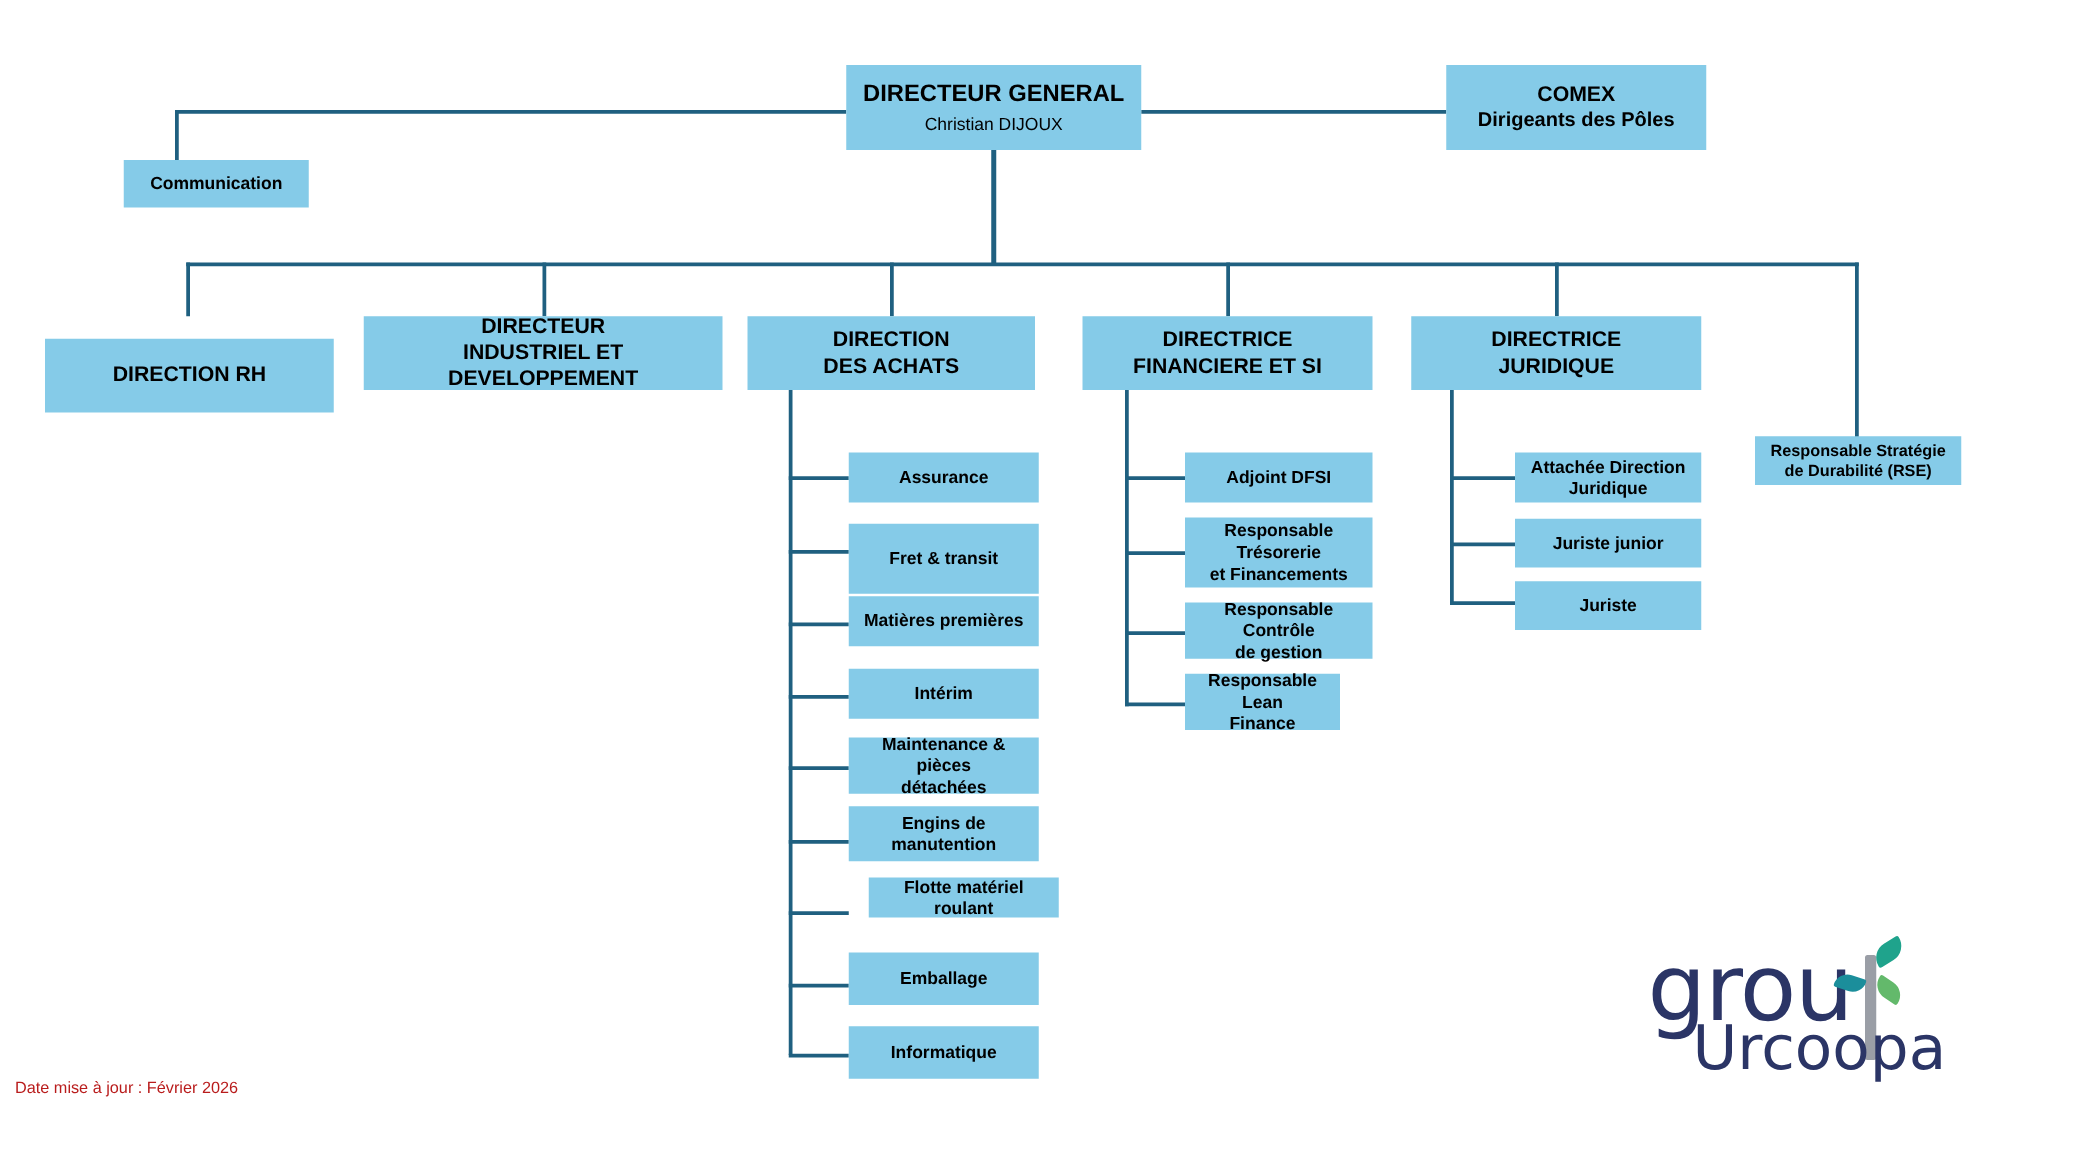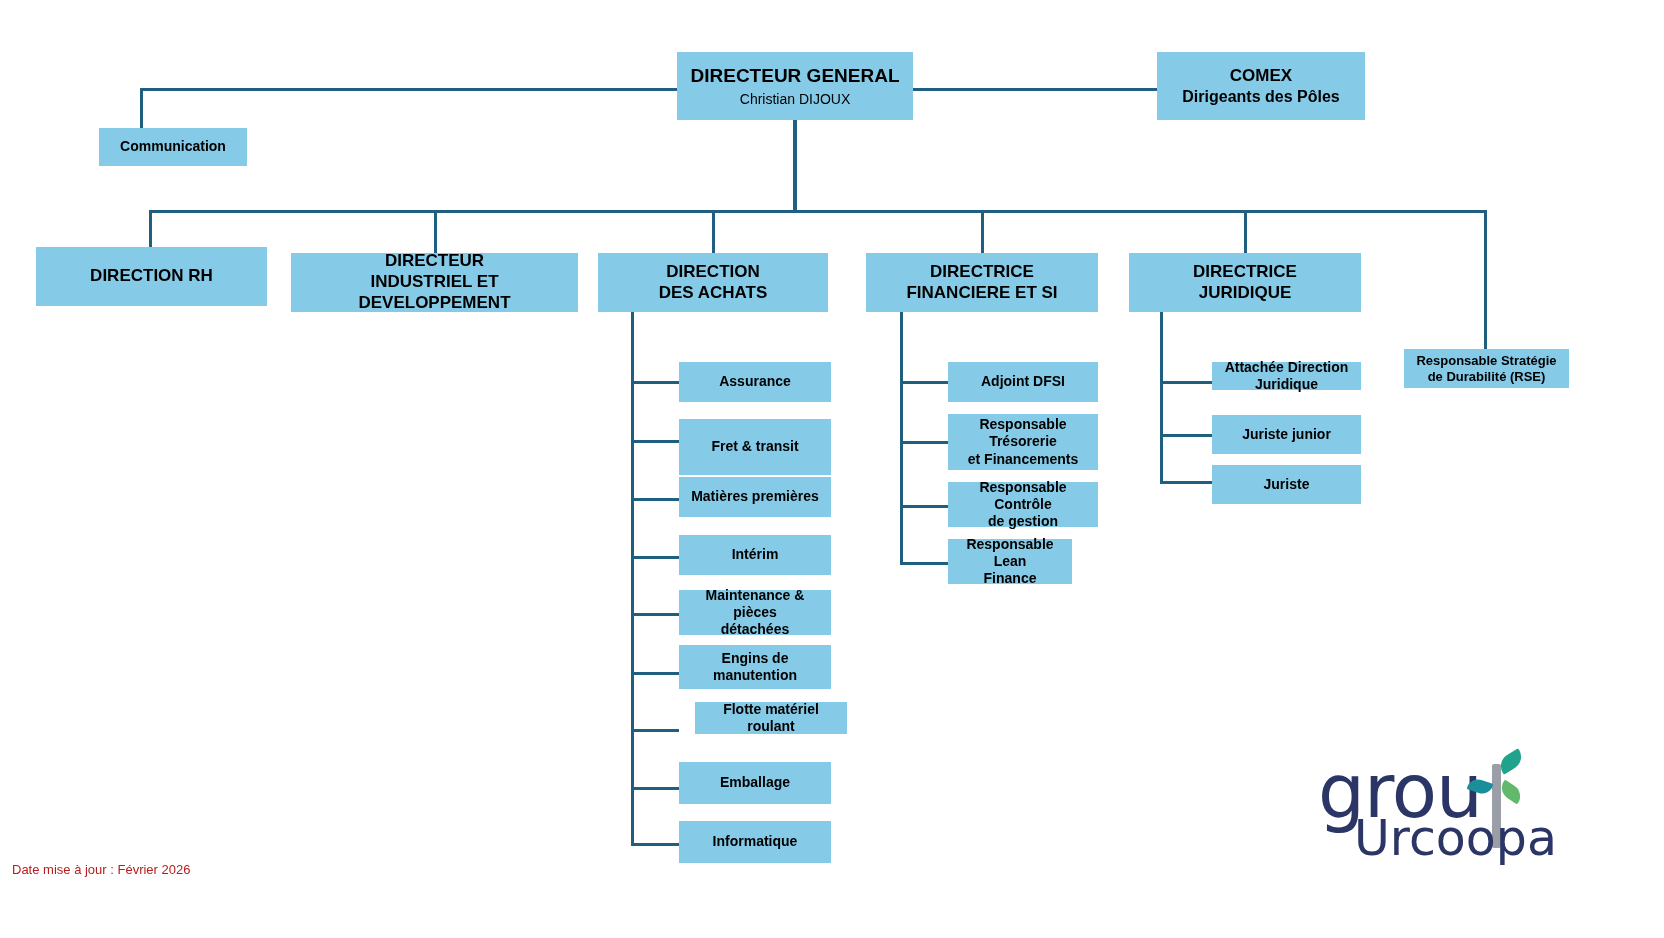--- a/index.html
+++ b/index.html
@@ -135,21 +135,21 @@
 
   <div class="box lvl0b" style="left:1157px;top:52px;width:208px;height:68px;flex-direction:column;">
     <span class="ln">COMEX</span>
     <span class="ln2">Dirigeants des Pôles</span>
   </div>
 
   <div class="box comm" style="left:75px;top:128px;width:148px;height:38px;">
     <span class="ln">Communication</span>
   </div>
 
-  <div class="box lvl1" style="left:36px;top:247px;width:231px;height:59px;flex-direction:column;">
+  <div class="box lvl1" style="left:36px;top:271px;width:231px;height:59px;flex-direction:column;">
     <span class="ln">DIRECTION RH</span>
   </div>
 
   <div class="box lvl1" style="left:291px;top:253px;width:287px;height:59px;flex-direction:column;">
     <span class="ln">DIRECTEUR</span>
     <span class="ln">INDUSTRIEL ET DEVELOPPEMENT</span>
   </div>
 
   <div class="box lvl1" style="left:598px;top:253px;width:230px;height:59px;flex-direction:column;">
     <span class="ln">DIRECTION</span>
@@ -210,21 +210,21 @@
   </div>
   <div class="box leaf" style="left:948px;top:482px;width:150px;height:45px;flex-direction:column;">
     <span class="ln">Responsable Contrôle</span>
     <span class="ln">de gestion</span>
   </div>
   <div class="box leaf" style="left:948px;top:539px;width:124px;height:45px;flex-direction:column;">
     <span class="ln">Responsable Lean</span>
     <span class="ln">Finance</span>
   </div>
 
-  <div class="box leaf" style="left:1212px;top:362px;width:149px;height:28px;flex-direction:column;">
+  <div class="box leaf" style="left:1212px;top:362px;width:149px;height:40px;flex-direction:column;">
     <span class="ln">Attachée Direction</span>
     <span class="ln">Juridique</span>
   </div>
   <div class="box leaf" style="left:1212px;top:415px;width:149px;height:39px;flex-direction:column;">
     <span class="ln">Juriste junior</span>
   </div>
   <div class="box leaf" style="left:1212px;top:465px;width:149px;height:39px;flex-direction:column;">
     <span class="ln">Juriste</span>
   </div>
 

